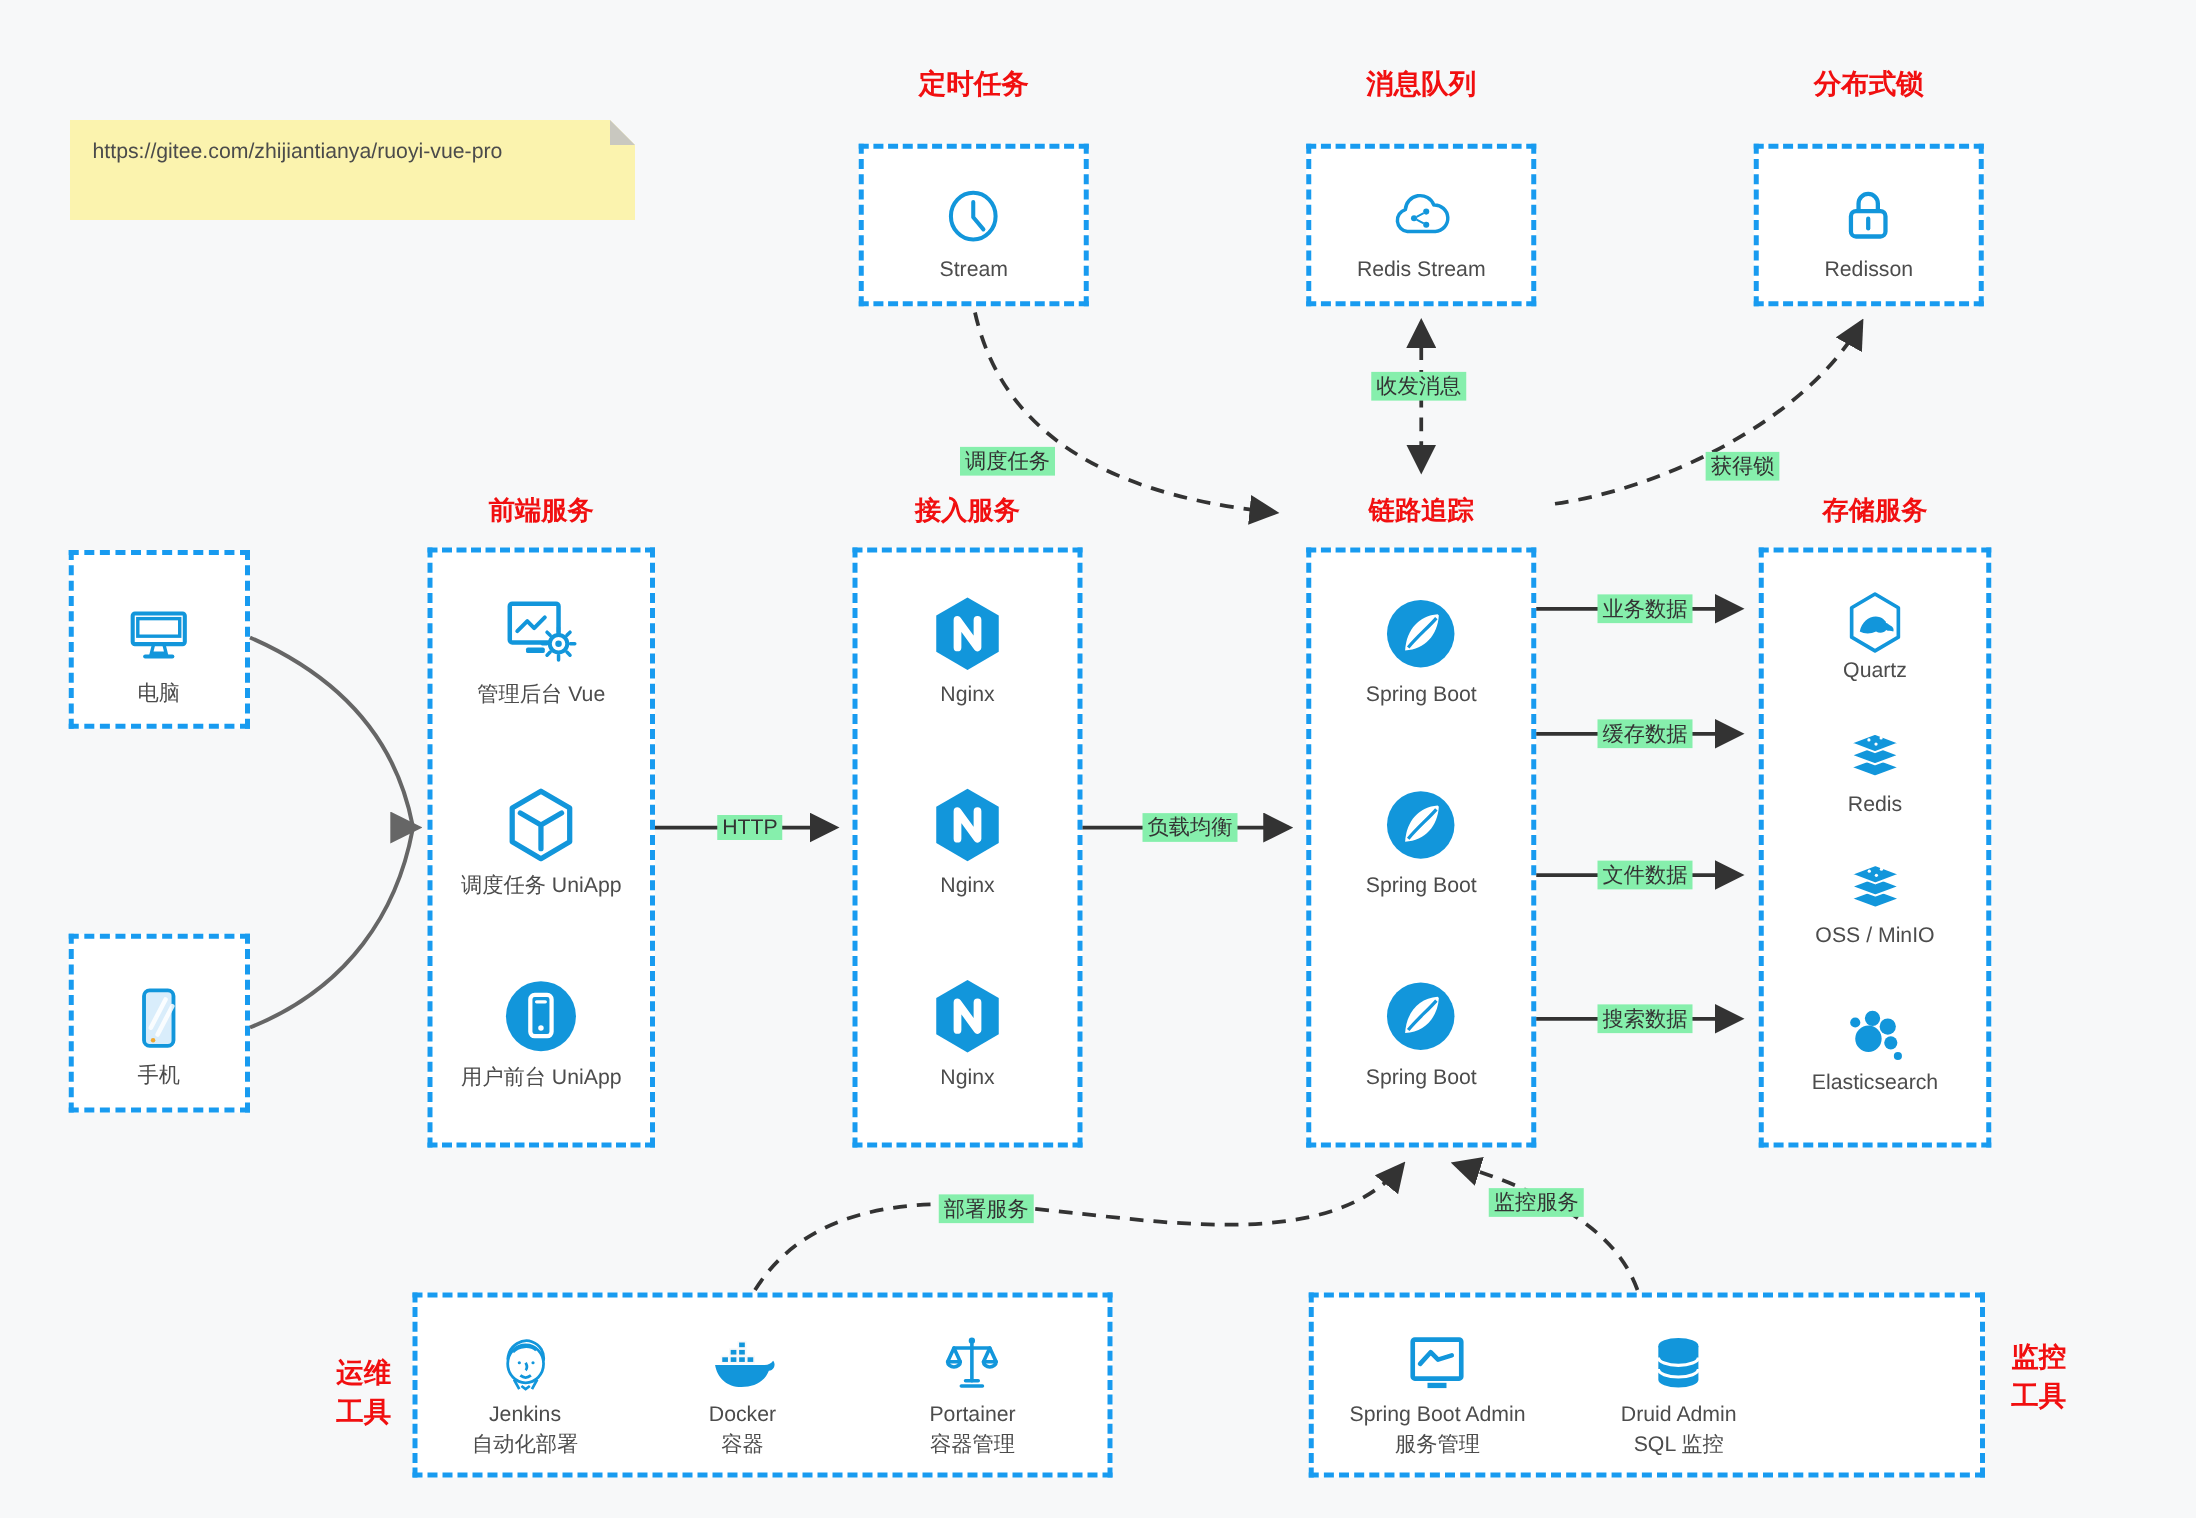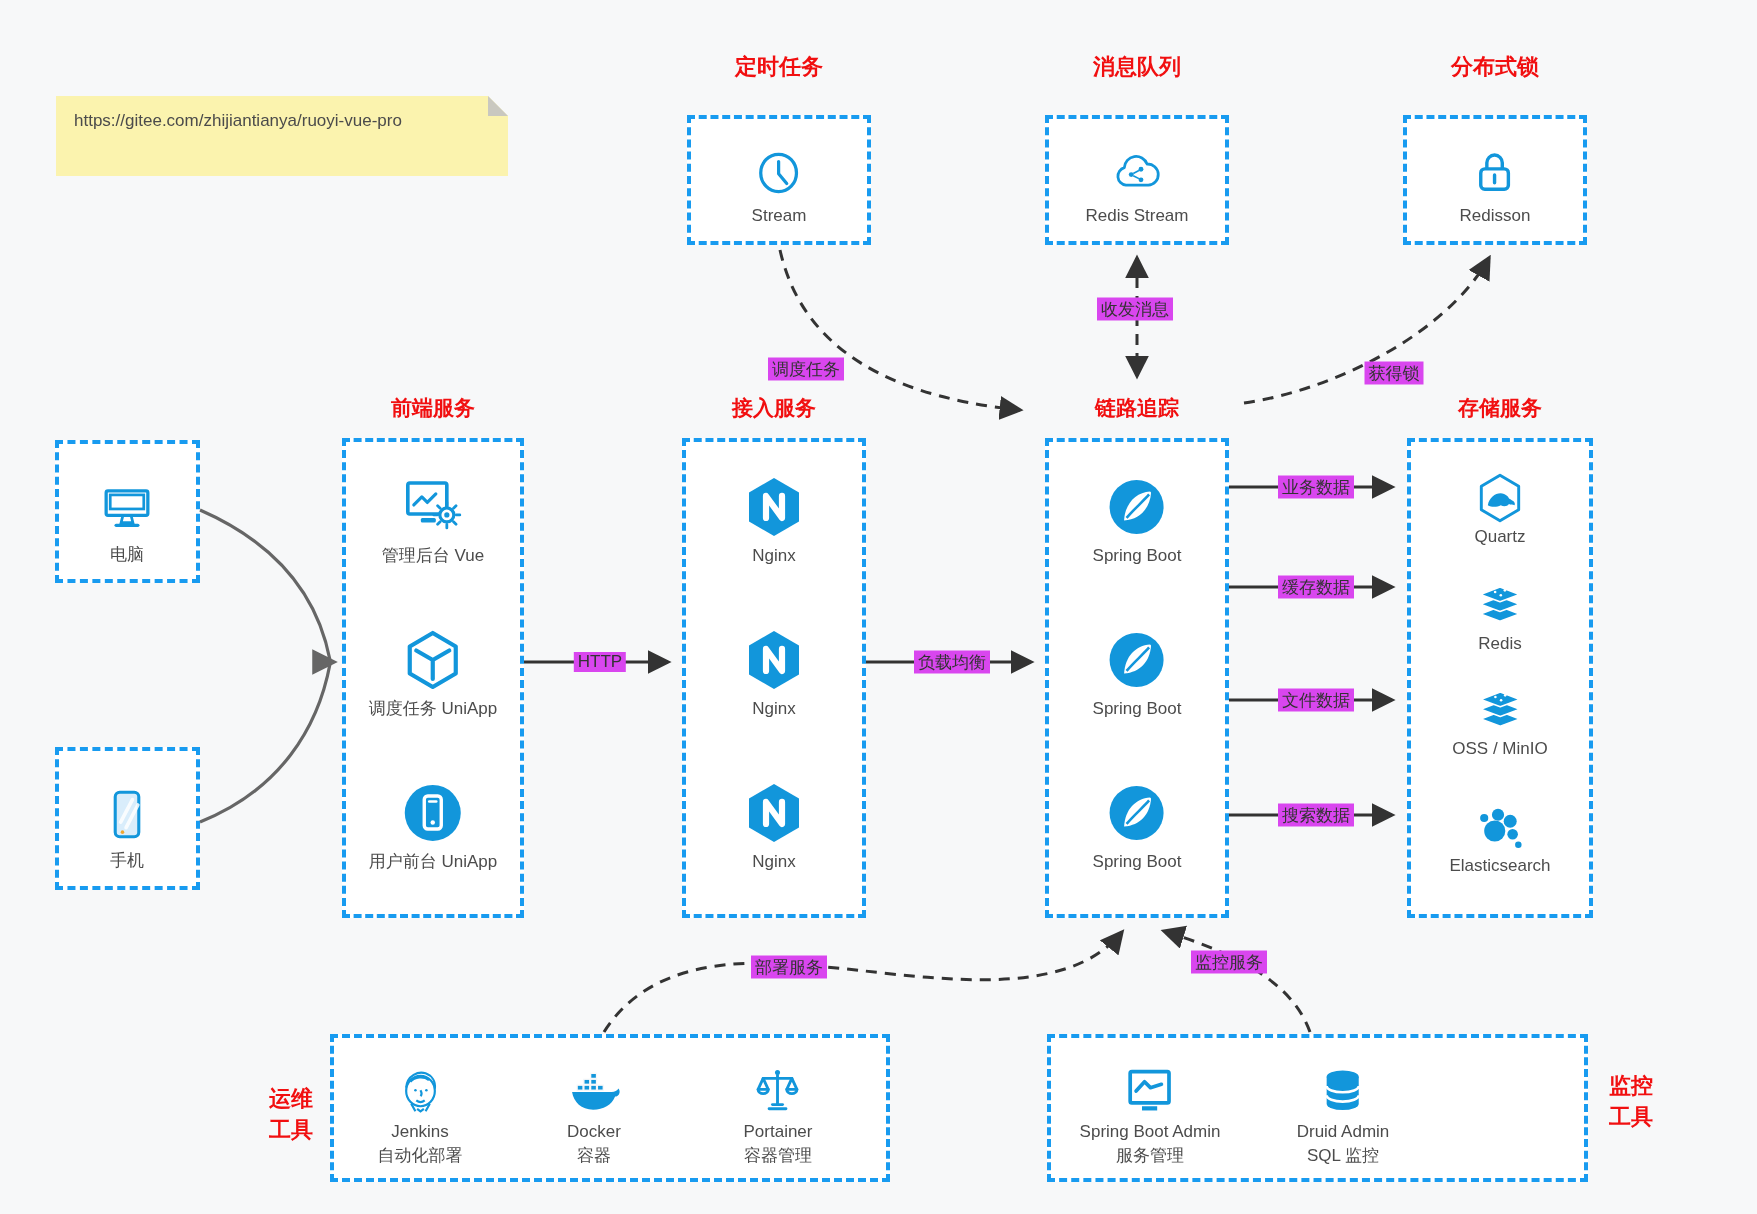--- a/index.html
+++ b/index.html
@@ -8,21 +8,21 @@
   .box{position:absolute;box-sizing:border-box;background:#fff;border:4px dashed #189bf0;z-index:1}
   .overlay{position:absolute;left:0;top:0;z-index:2}
   .title{position:absolute;transform:translateX(-50%);color:#f10f10;font-weight:bold;white-space:nowrap;z-index:3}
   .t-top{font-size:22px}
   .t-mid{font-size:21px}
   .node{position:absolute;transform:translate(-50%,-50%);display:flex;flex-direction:column;align-items:center;z-index:3}
   .node svg{display:block}
   .lbl{font-size:17px;color:#4c4c4c;white-space:nowrap;text-align:center;margin-top:6px;line-height:1.3}
   .lbl2{font-size:17px;color:#4c4c4c;white-space:nowrap;text-align:center;margin-top:2px;line-height:1.3}
   .edge-lbl{position:absolute;transform:translate(-50%,-50%);font-size:17px;color:#333;
-            background:#d946ef;padding:0 4px;white-space:nowrap;z-index:3}
+            background:#86efac;padding:0 4px;white-space:nowrap;z-index:3}
   .side-lbl{position:absolute;transform:translate(-50%,-50%);color:#f10f10;font-size:22px;
             font-weight:bold;text-align:center;line-height:1.42;z-index:3}
   .note{position:absolute;left:56px;top:96px;width:452px;height:80px;background:#fbf3ae;z-index:3;
         clip-path:polygon(0 0,432px 0,452px 20px,452px 80px,0 80px)}
   .note .txt{position:absolute;left:18px;top:11px;font-size:17px;color:#4b4b4b;line-height:1.65;white-space:nowrap}
   .fold{position:absolute;left:488px;top:96px;width:20px;height:20px;background:#c9c8c0;
         clip-path:polygon(0 0,100% 100%,0 100%);z-index:4}
   .ic64{width:64px;height:64px}.ic58{width:58px;height:58px}
   .ic54{width:54px;height:54px}.ic52{width:52px;height:52px}
 </style>

